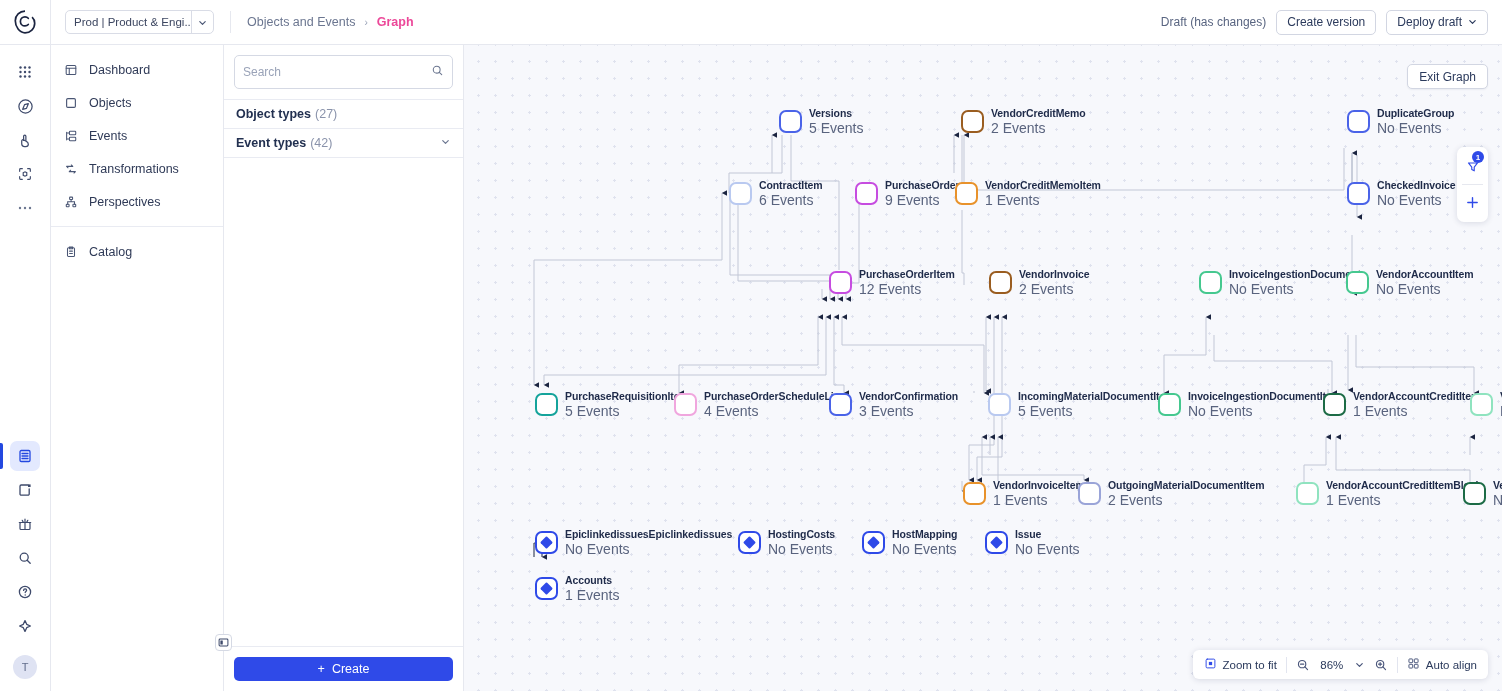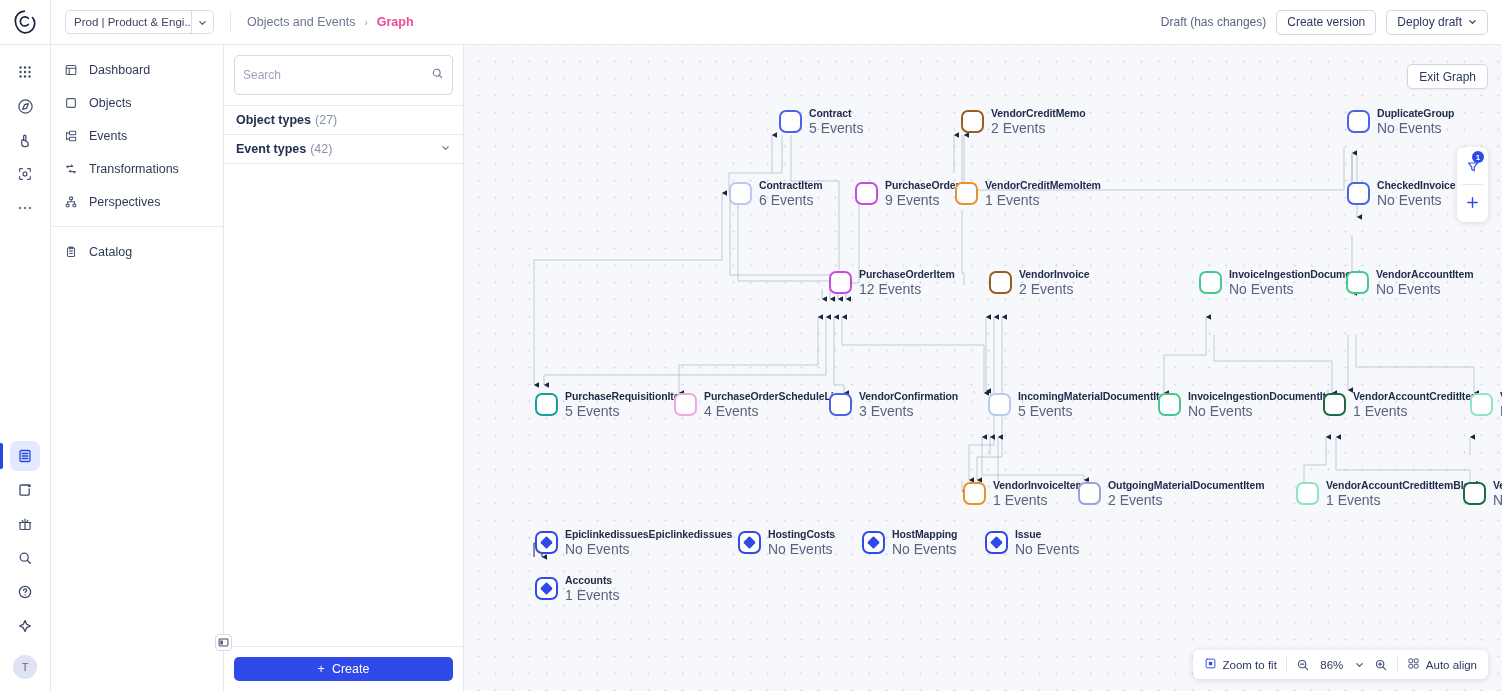--- a/index.html
+++ b/index.html
@@ -100,21 +100,21 @@
   .nav-ico { width:16px; height:16px; display:flex; align-items:center; justify-content:center; color:#4a5674; flex:0 0 16px; }
 
   
   .searchpanel {
     width: 240px; flex: 0 0 240px; background:#fff;
     border-right: 1px solid #e6e8ef;
     display:flex; flex-direction:column; position:relative; z-index:20;
   }
   .search-wrap { padding: 10px; border-bottom: 1px solid #e9ebf2; }
   .search-box {
-    height: 40px; border: 1px solid #d5d9e4; border-radius: 5px;
+    height: 34px; border: 1px solid #d5d9e4; border-radius: 5px;
     display:flex; align-items:center; padding: 0 8px; gap:6px;
   }
   .search-box input {
     border:none; outline:none; flex:1 1 auto; font-size: 12px;
     font-family: inherit; color:#2b3a5c; background:transparent;
   }
   .search-box input::placeholder { color:#9aa3b8; }
   .accordion-row {
     height: 29px; display:flex; align-items:center; padding: 0 12px;
     border-bottom: 1px solid #e9ebf2; cursor:pointer; font-size: 12.5px;
@@ -597,21 +597,21 @@
             </svg>
           </span>
           <span>Auto align</span>
         </div>
       </div>
 
       <div id="node-host">
           <div class="node" style="left: 315px; top: 62px;">
             <div class="node-box" style="border-color: rgb(74, 99, 232);"></div>
             <div class="node-text">
-              <div class="node-title">Contract</div>
+              <div class="node-title">Versions</div>
               <div class="node-sub">5 Events</div>
             </div>
           </div>
           <div class="node" style="left: 497px; top: 62px;">
             <div class="node-box" style="border-color: rgb(154, 93, 32);"></div>
             <div class="node-text">
               <div class="node-title">VendorCreditMemo</div>
               <div class="node-sub">2 Events</div>
             </div>
           </div>

